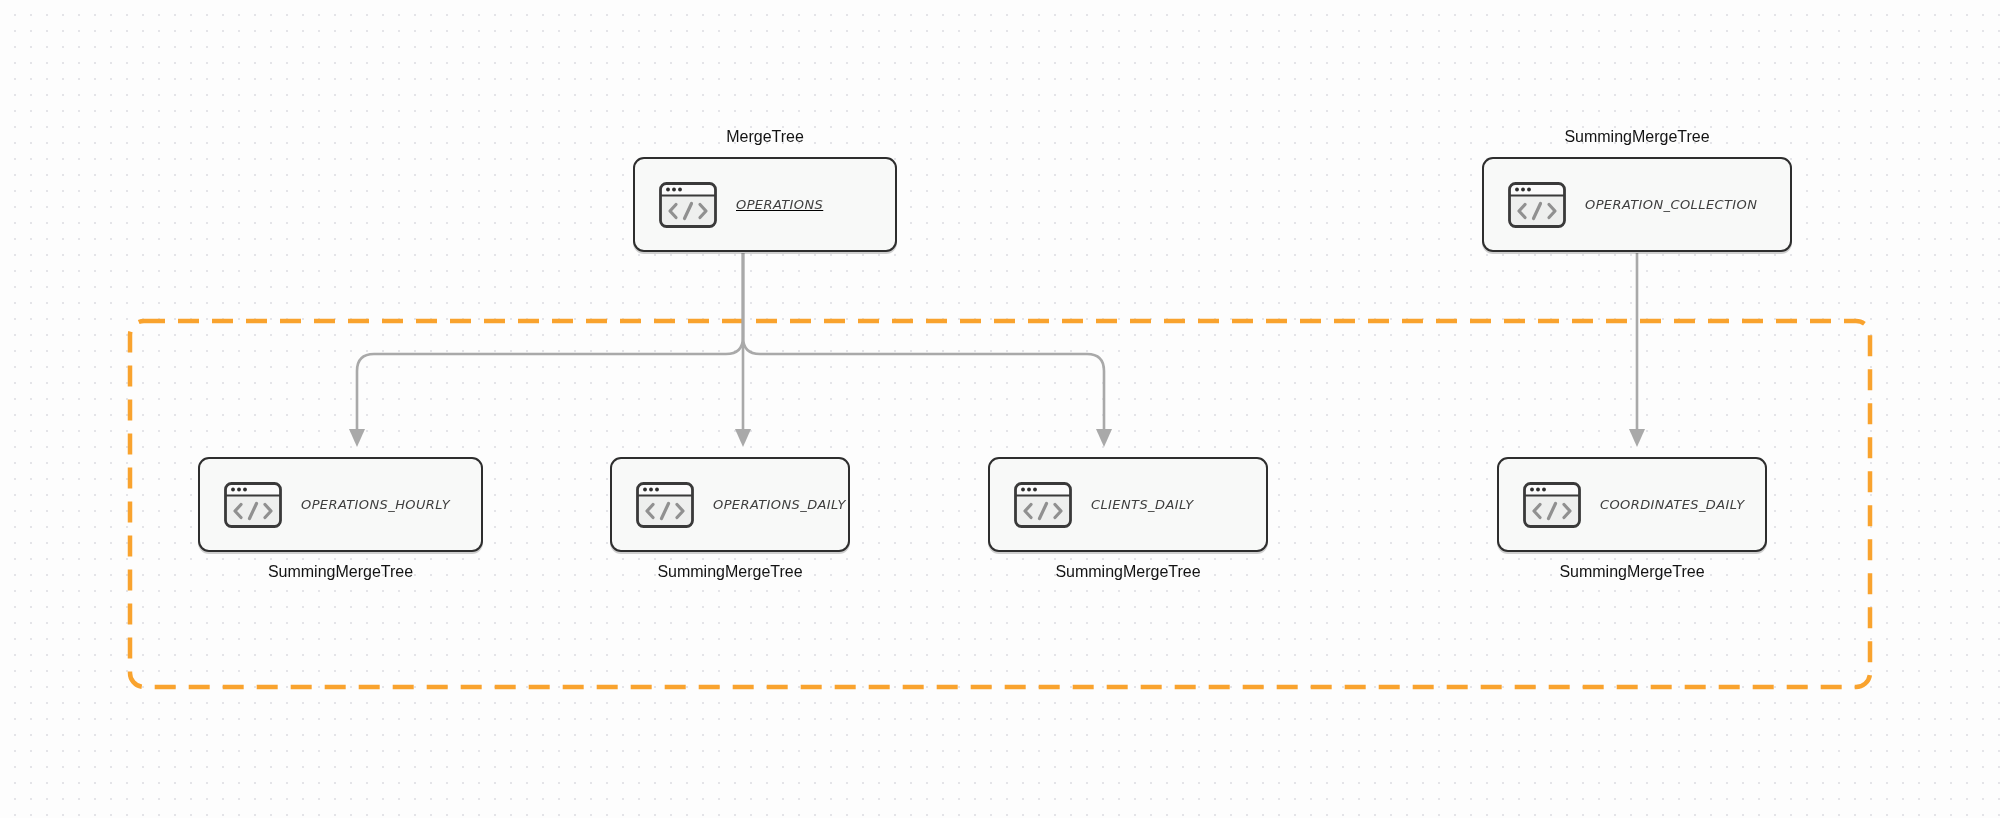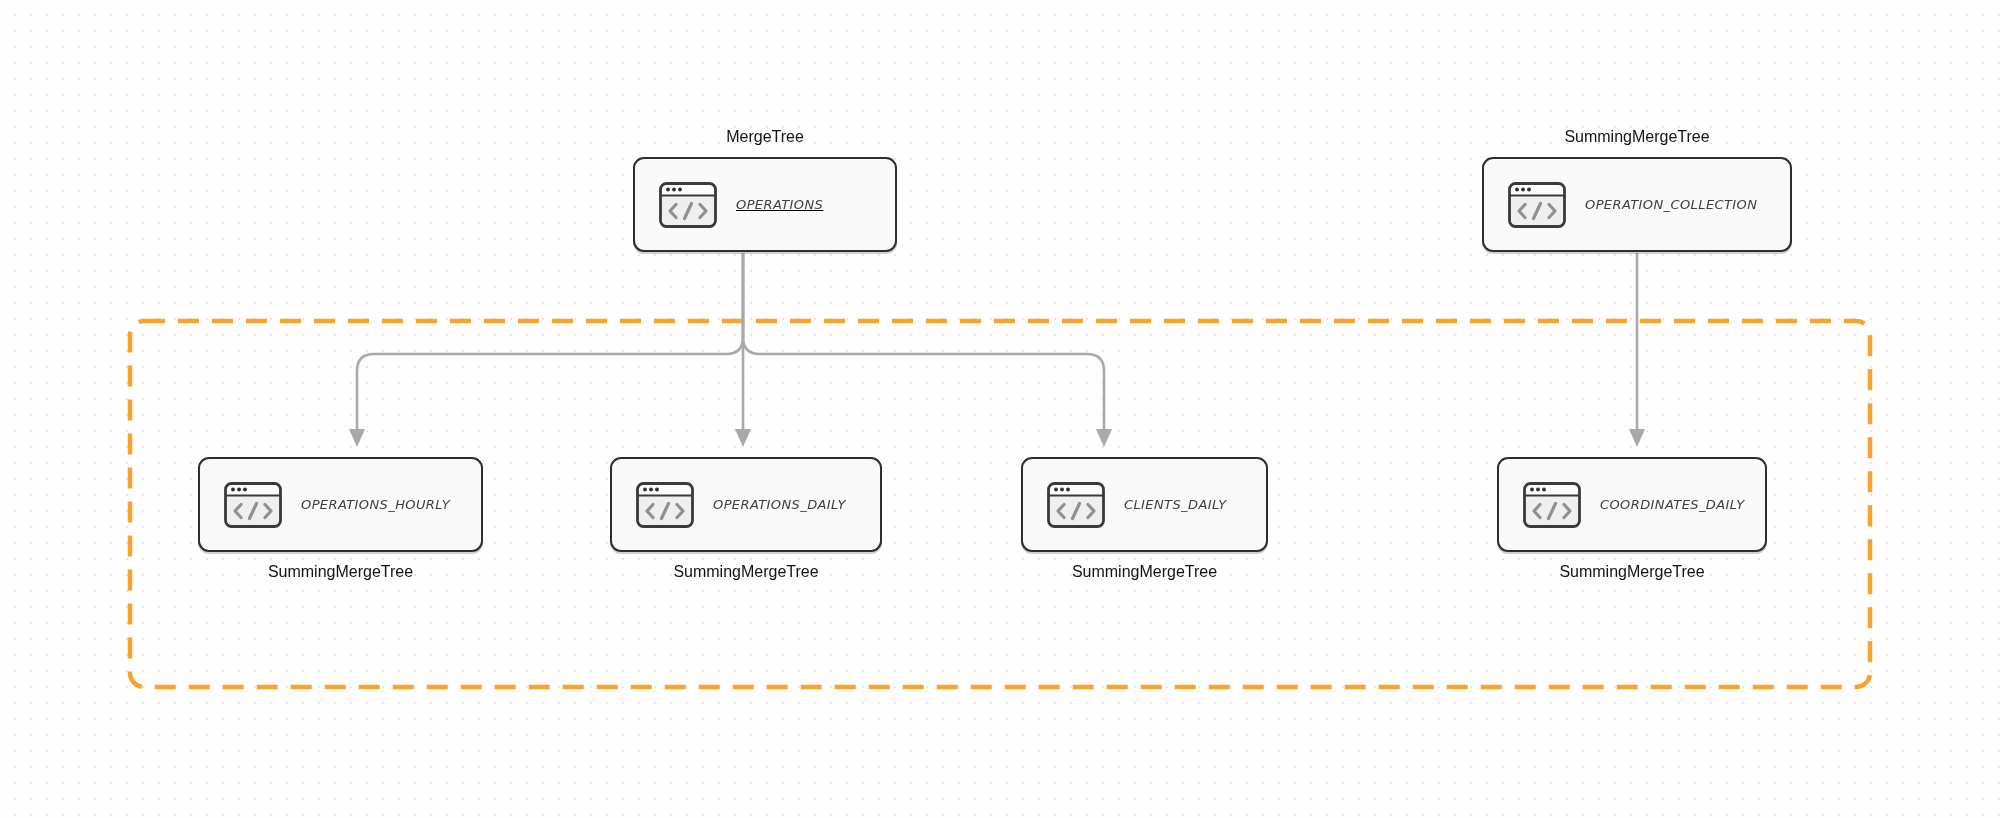--- a/index.html
+++ b/index.html
@@ -28,22 +28,22 @@
     position:absolute;left:-60px;right:-60px;text-align:center;
     font-size:16px;color:#131313;white-space:nowrap;
   }
   .engine-label.above{bottom:calc(100% + 11px);}
   .engine-label.below{top:calc(100% + 11px);}
   .node-icon{flex:0 0 auto;display:block;}
   
   .n-operations{left:633px;top:157px;width:264px;text-decoration:underline;}
   .n-operation-collection{left:1482px;top:157px;width:310px;}
   .n-operations-hourly{left:198px;top:457px;width:285px;}
-  .n-operations-daily{left:610px;top:457px;width:272px;}
-  .n-clients-daily{left:1021px;top:457px;width:247px;}
+  .n-operations-daily{left:610px;top:457px;width:240px;}
+  .n-clients-daily{left:988px;top:457px;width:280px;}
   .n-coordinates-daily{left:1497px;top:457px;width:270px;}
   .group-label{
     position:absolute;top:626px;right:163px;
     font-size:26px;font-weight:500;color:#F9A23B;letter-spacing:0.2px;
   }
 </style>
 </head>
 <body>
 
 <svg width="0" height="0" style="position:absolute" aria-hidden="true">

